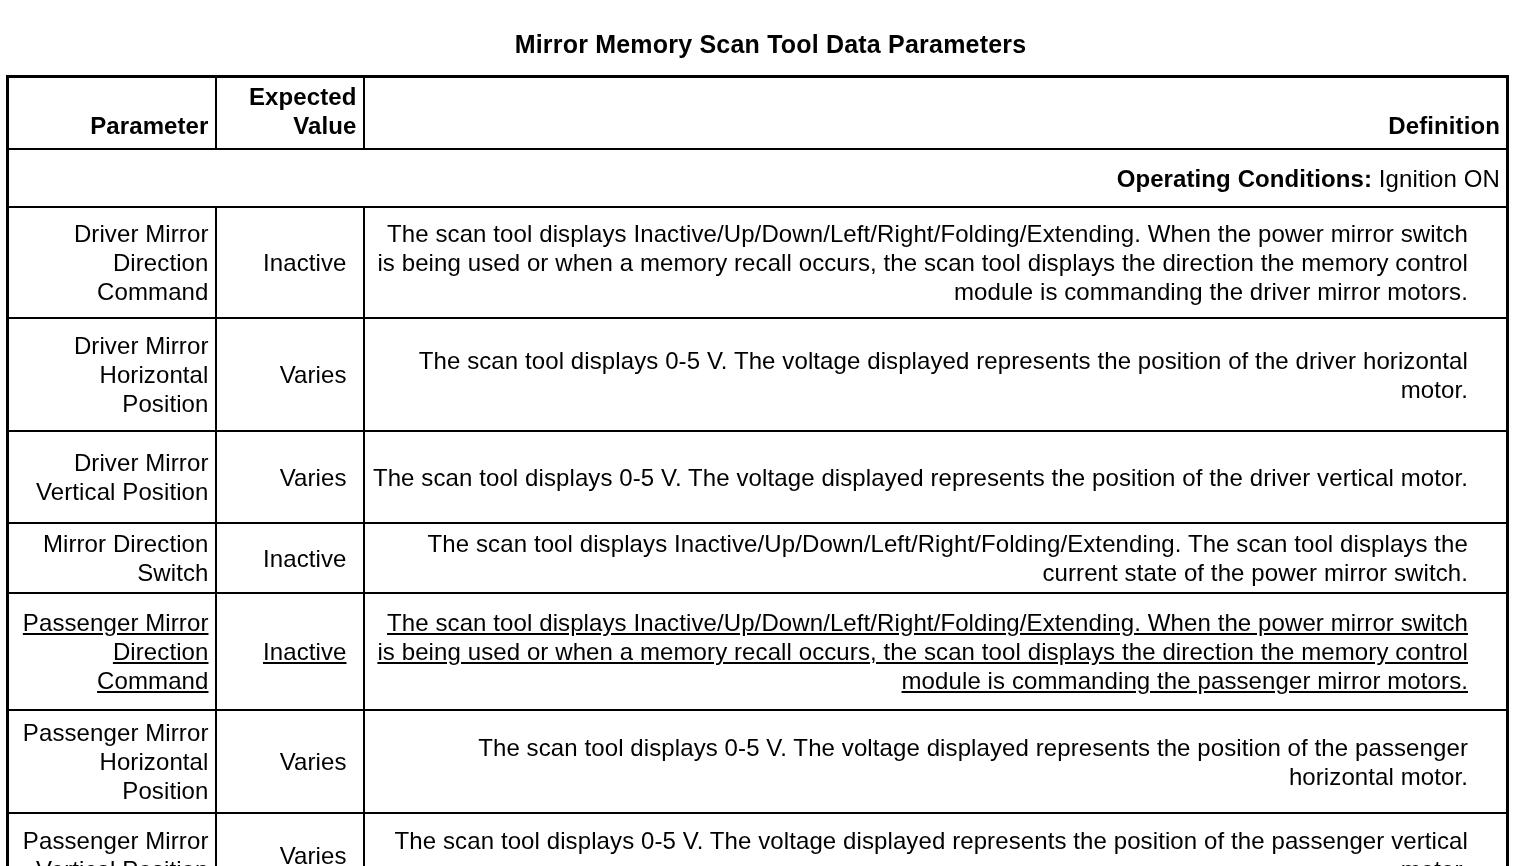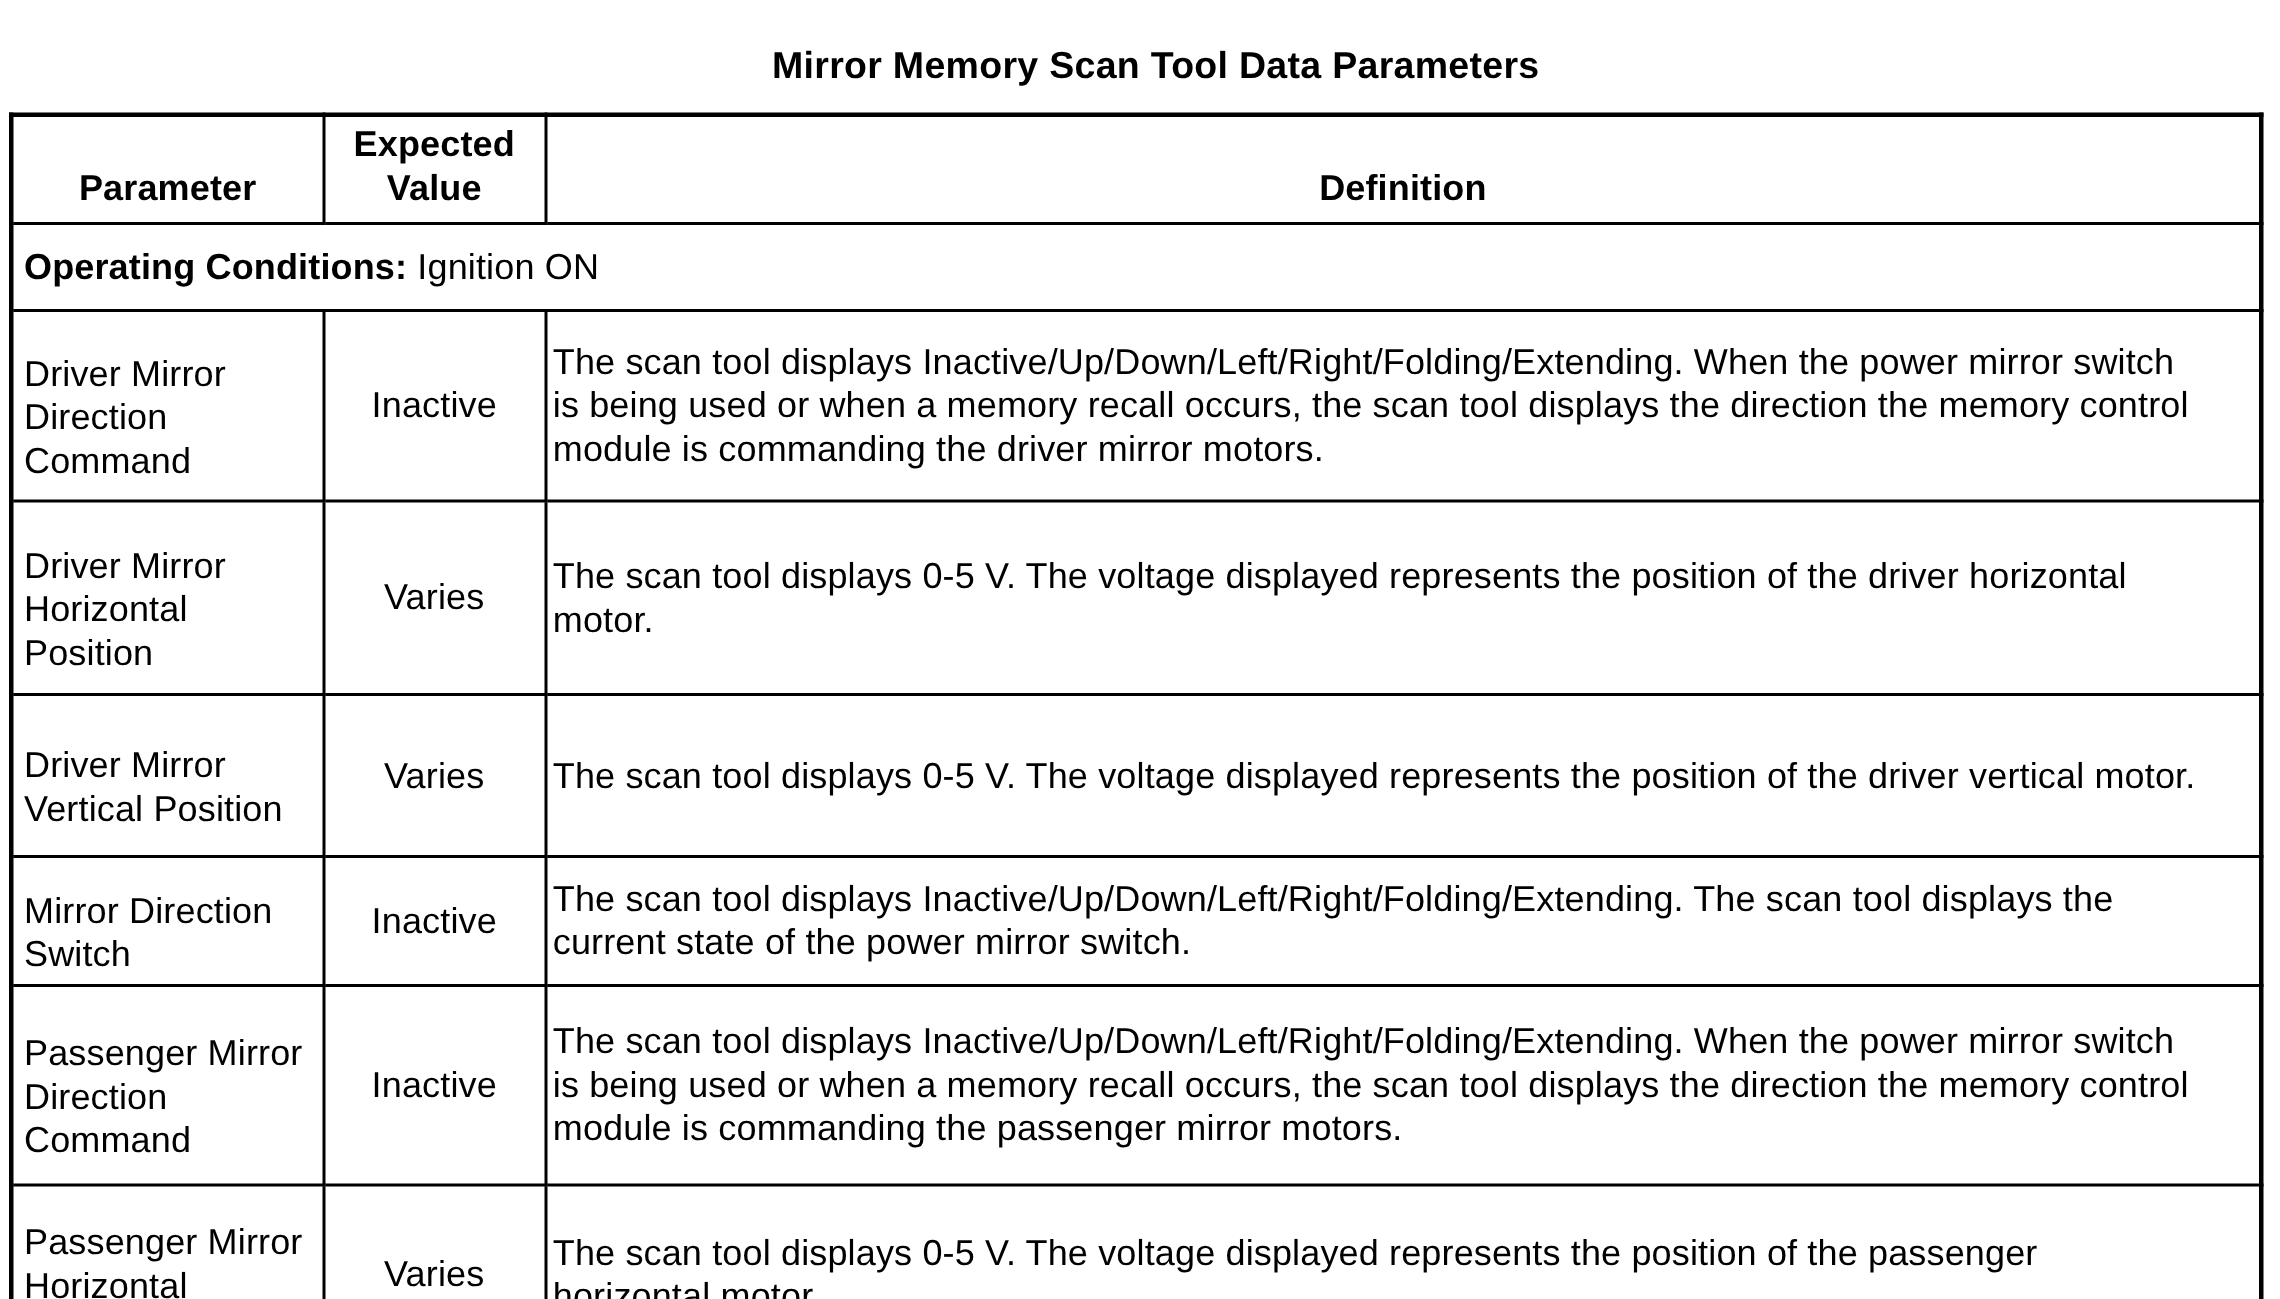--- a/index.html
+++ b/index.html
@@ -35,57 +35,58 @@
     border-bottom-width: 5px;
   }
   table.params col.c-param { width: 208px; }
   table.params col.c-value { width: 148px; }
   table.params td, table.params th {
     border: 2px solid #000000;
     font-size: 24px;
     line-height: 29px;
     letter-spacing: 0.1px;
     overflow: hidden;
+    text-align: right;
   }
   thead th {
     font-weight: bold;
     text-align: center;
     vertical-align: bottom;
     padding: 4px 6px 8px 6px;
     height: 71px;
     box-sizing: border-box;
   }
   tr.op-row td {
     height: 58px;
     box-sizing: border-box;
     padding: 2px 6px 2px 7px;
     vertical-align: middle;
   }
   tr.op-row .op-label { font-weight: bold; }
   td.param-cell {
     vertical-align: middle;
     text-align: left;
-    padding: 20px 6px 4px 7px;
+    padding: 4px 6px 4px 7px;
   }
   td.value-cell {
     vertical-align: middle;
     text-align: center;
     padding: 4px 16px;
   }
   td.def-cell {
     vertical-align: middle;
     text-align: left;
     padding: 4px 38px 4px 4px;
   }
   tr.r1 td { height: 101px; }
   tr.r2 td { height: 103px; }
   tr.r3 td { height: 82px; }
   tr.r4 td { height: 60px; }
   tr.r5 td { height: 80px; }
-  tr.r6 td { height: 107px; }
+  tr.r6 td { height: 107px; text-decoration: underline; }
   tr.r7 td { height: 93px; }
   tr.r8 td { height: 74px; }
 </style>
 </head>
 <body>
 
 <div class="page">
 
   <div class="doc-title">Mirror Memory Scan Tool Data Parameters</div>
 

